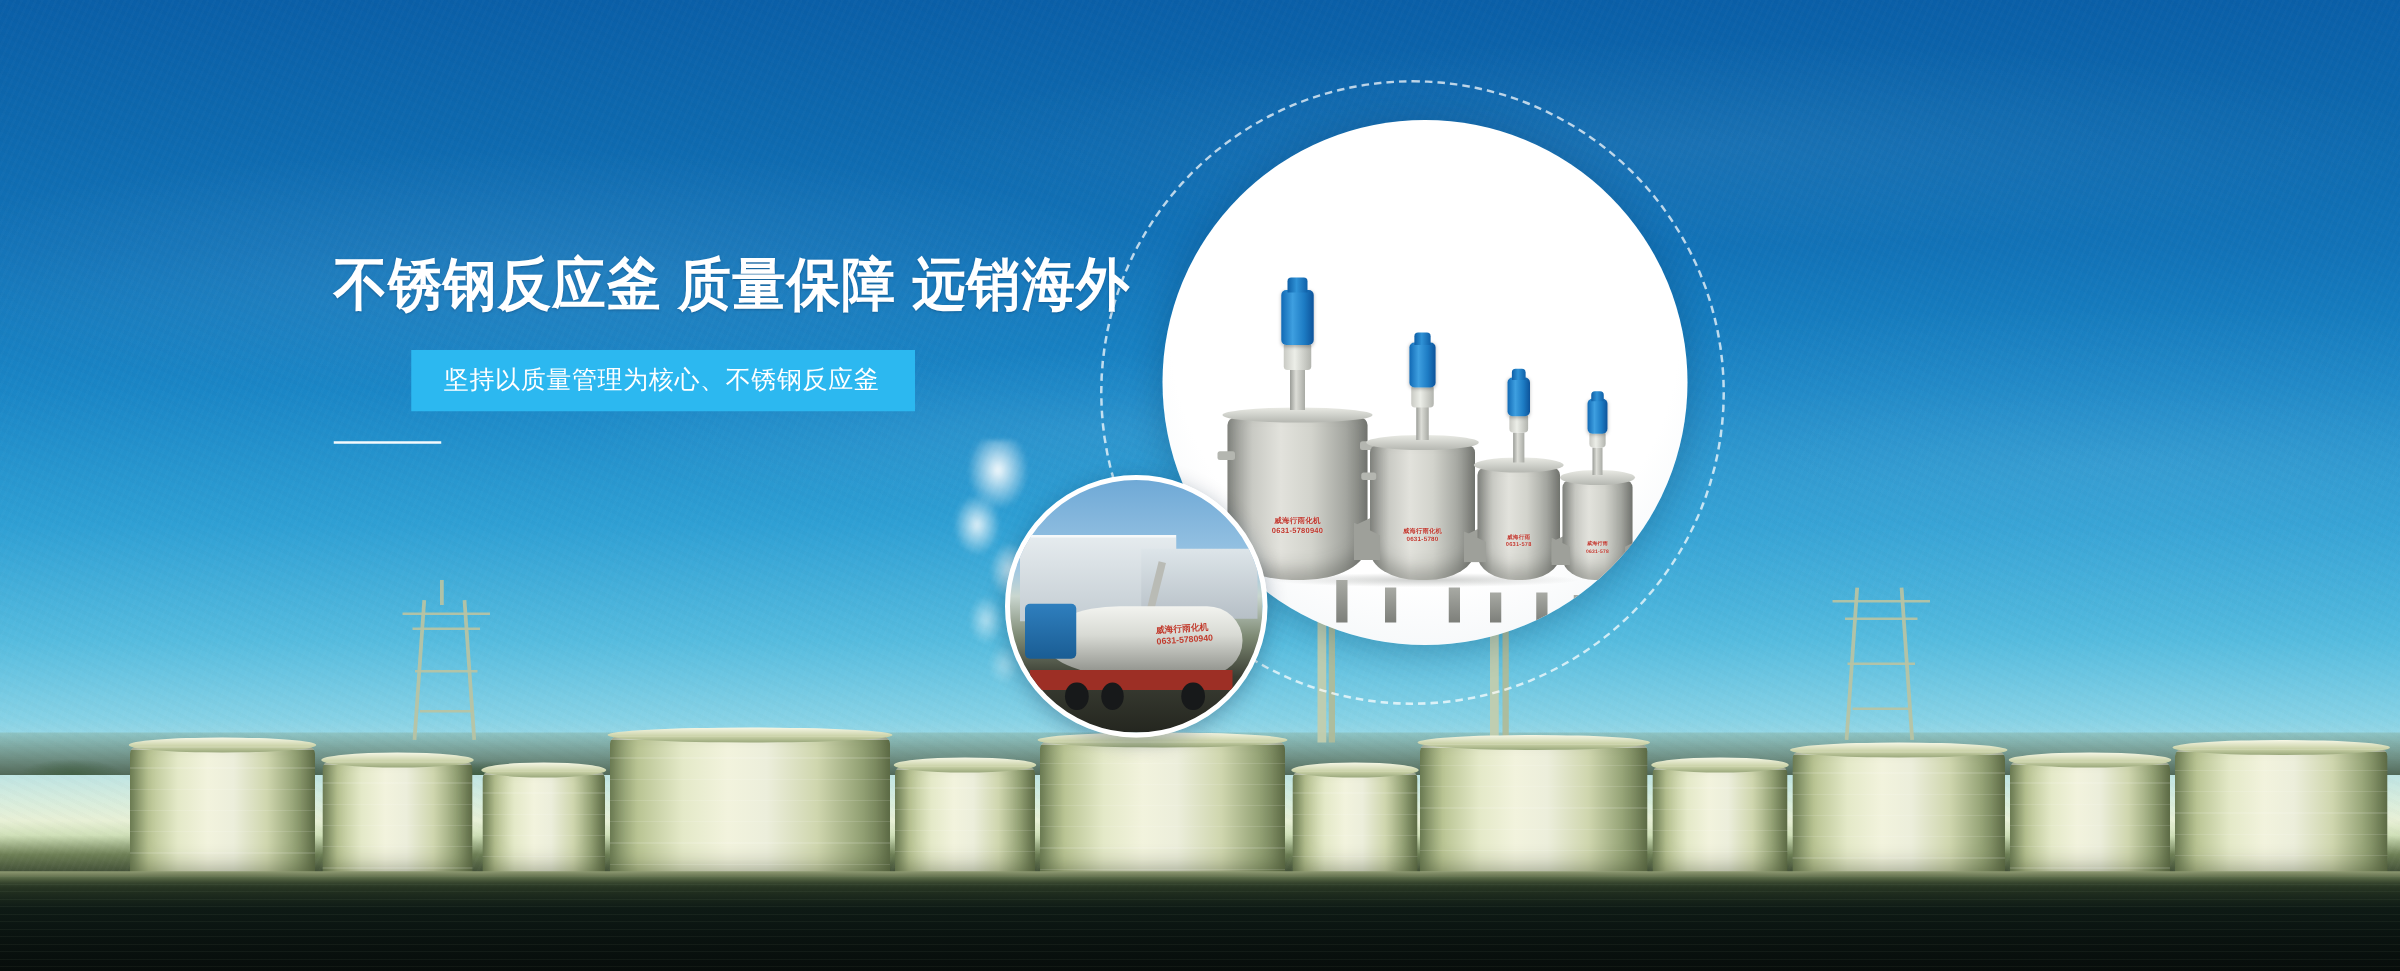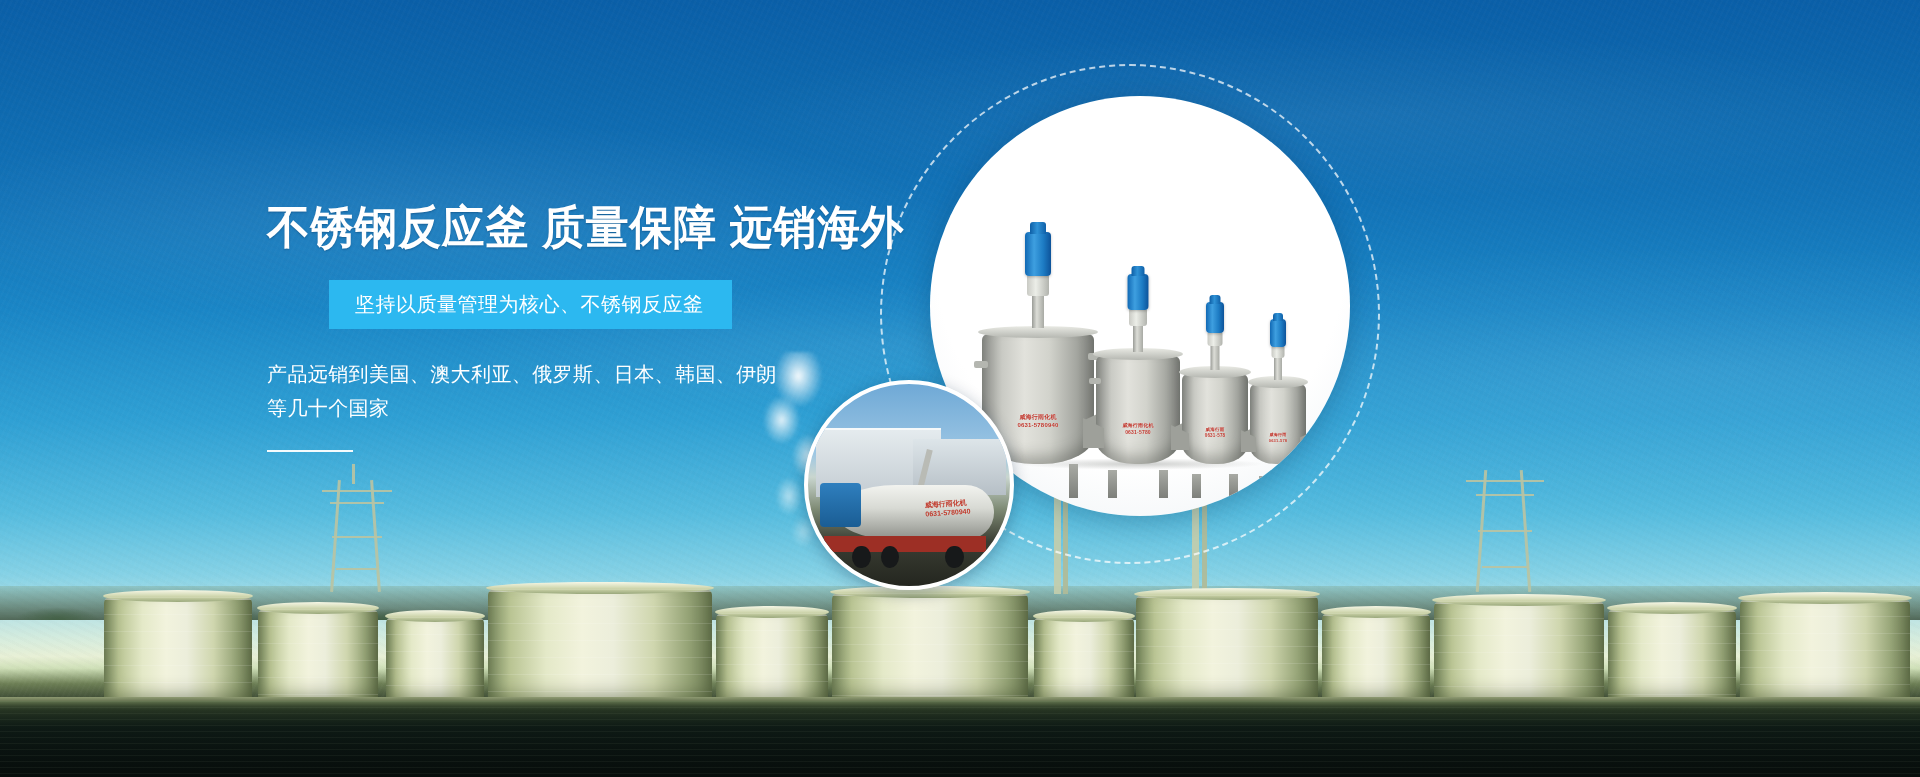--- a/index.html
+++ b/index.html
@@ -410,21 +410,17 @@
         <span>0631-5780940</span>
       </div>
     </div>
   </div>
 
   <div class="copy">
     <div class="headline">不锈钢反应釜 质量保障 远销海外</div>
 
     <div class="subbar">坚持以质量管理为核心、不锈钢反应釜</div>
 
-    <div class="desc">
-      <div>产品远销到美国、澳大利亚、俄罗斯、日本、韩国、伊朗</div>
-      <div>等几十个国家</div>
-    </div>
 
     <div class="rule"></div>
   </div>
 
 </div>
 
 </body></html>

